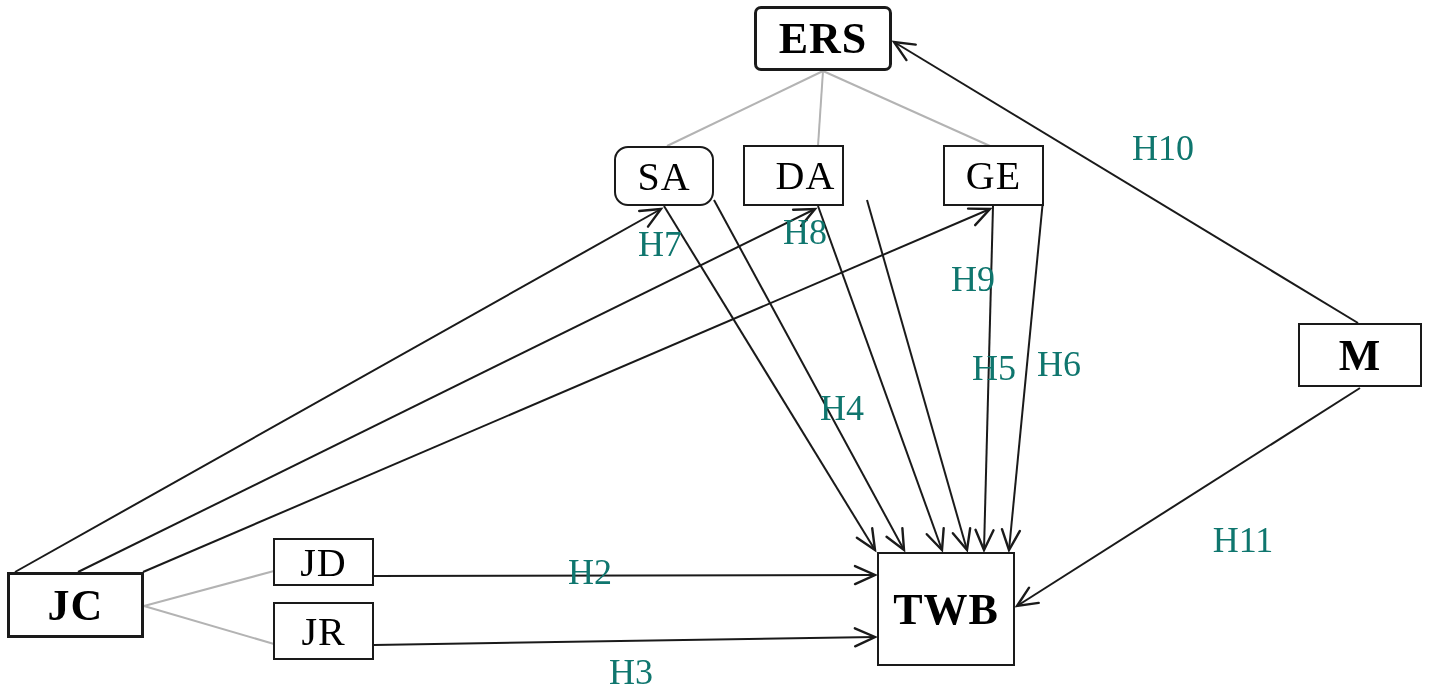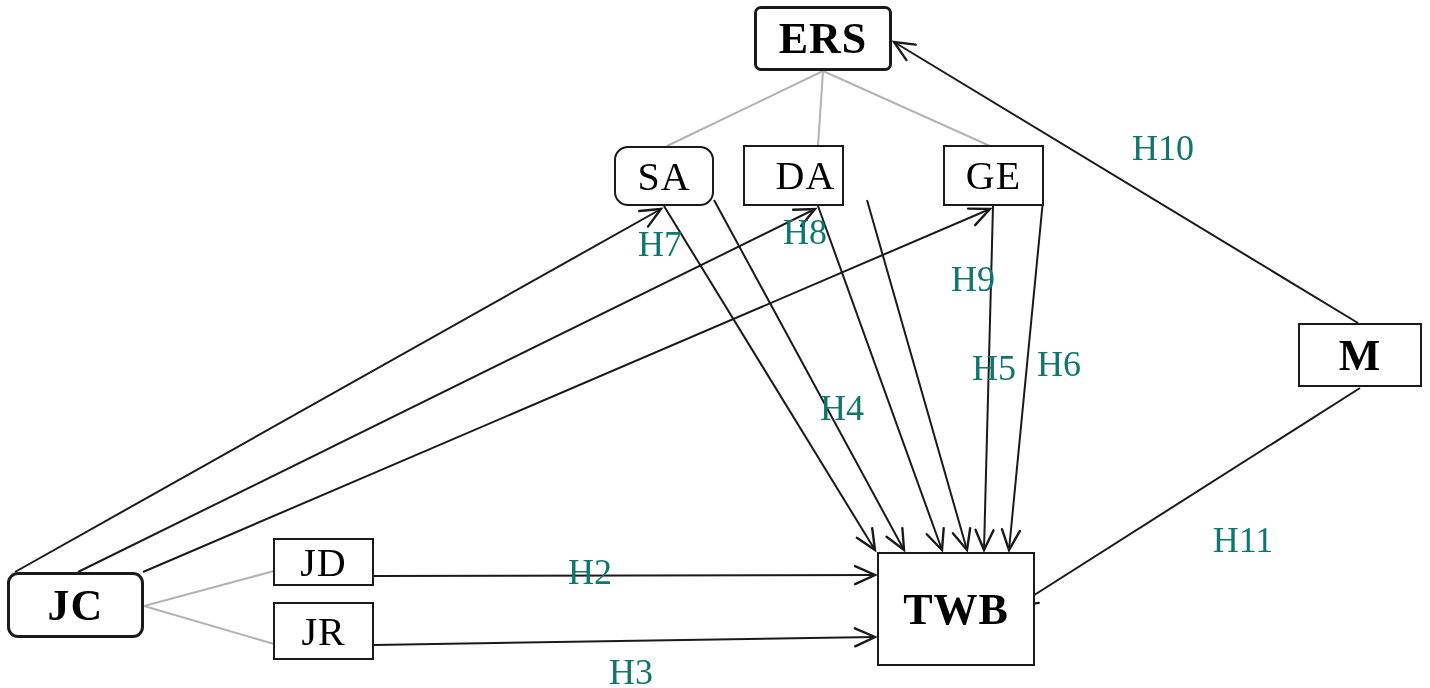--- a/index.html
+++ b/index.html
@@ -60,24 +60,24 @@
         <line x1="1358" y1="323" x2="894" y2="42" stroke="#1a1a1a" stroke-width="2" marker-end="url(#arrowhead)"></line>
         <line x1="1360" y1="388" x2="1017" y2="606" stroke="#1a1a1a" stroke-width="2" marker-end="url(#arrowhead)"></line>
       </g>
   </svg>
   <div id="nodes-layer">
       <div class="node bold" style="left: 754px; top: 6px; width: 138px; height: 65px; border-width: 3px; border-radius: 7px;">ERS</div>
       <div class="node" style="left: 614px; top: 146px; width: 100px; height: 60px; border-width: 2px; border-radius: 14px;">SA</div>
       <div class="node" style="left: 743px; top: 145px; width: 101px; height: 61px; border-width: 2px; padding-left: 24px;">DA</div>
       <div class="node" style="left: 943px; top: 145px; width: 101px; height: 61px; border-width: 2px;">GE</div>
       <div class="node bold" style="left: 1298px; top: 323px; width: 124px; height: 64px; border-width: 2px;">M</div>
-      <div class="node bold" style="left: 7px; top: 572px; width: 137px; height: 66px; border-width: 3px; border-radius: 11px;">JC</div>
+      <div class="node bold" style="left: 7px; top: 572px; width: 137px; height: 66px; border-width: 3px;">JC</div>
       <div class="node" style="left: 273px; top: 538px; width: 101px; height: 48px; border-width: 2px;">JD</div>
       <div class="node" style="left: 273px; top: 602px; width: 101px; height: 58px; border-width: 2px;">JR</div>
-      <div class="node bold" style="left: 877px; top: 552px; width: 158px; height: 114px; border-width: 2px;">TWB</div>
+      <div class="node bold" style="left: 877px; top: 552px; width: 138px; height: 114px; border-width: 2px;">TWB</div>
     </div>
   <div id="labels-layer">
       <div class="edge-label" style="left: 590px; top: 572px;">H2</div>
       <div class="edge-label" style="left: 595px; top: 672px; margin-left: 36px;">H3</div>
       <div class="edge-label" style="left: 842px; top: 380px; margin-top: 28px;">H4</div>
       <div class="edge-label" style="left: 946px; top: 368px; margin-left: 48px;">H5</div>
       <div class="edge-label" style="left: 1059px; top: 364px;">H6</div>
       <div class="edge-label" style="left: 660px; top: 244px;">H7</div>
       <div class="edge-label" style="left: 805px; top: 232px;">H8</div>
       <div class="edge-label" style="left: 973px; top: 237px; margin-top: 42px;">H9</div>

